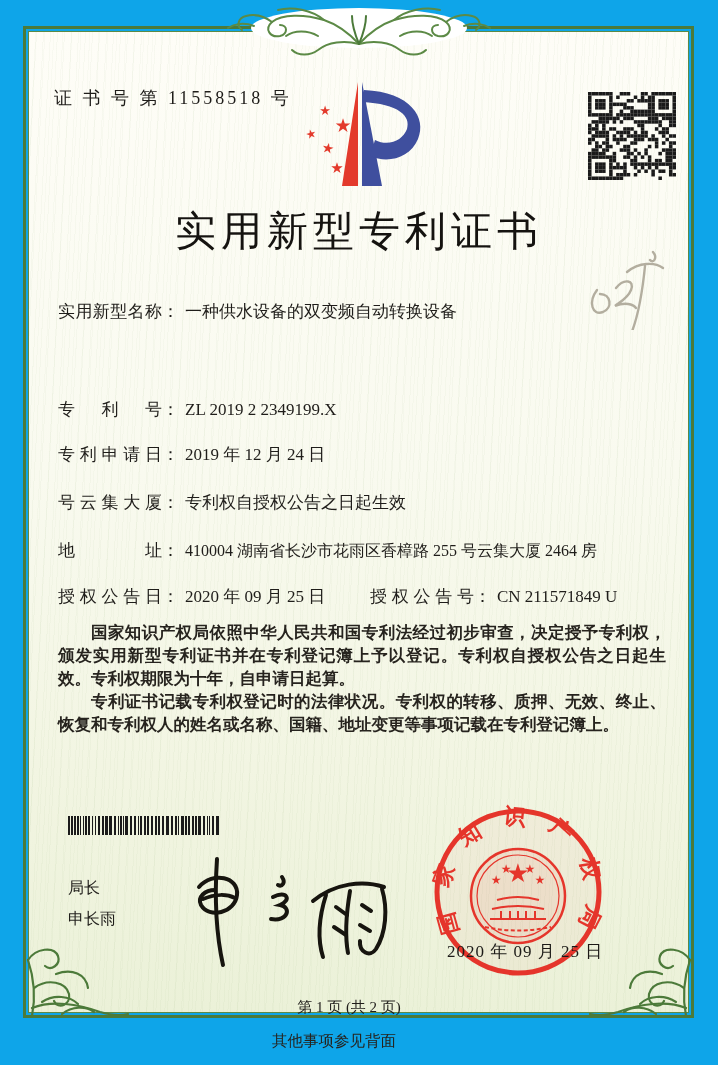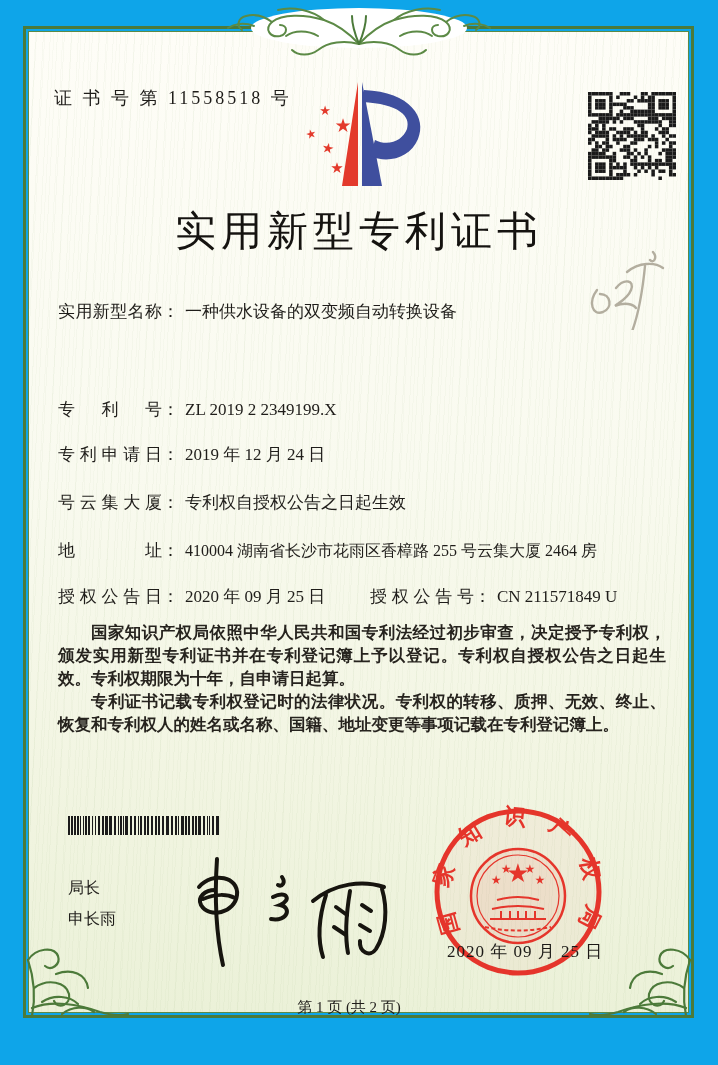--- a/index.html
+++ b/index.html
@@ -550,15 +550,16 @@
           <path d="M-26,17 Q0,11 26,17"></path>
           <path d="M-17,19 L-17,26 M-8,19 L-8,26 M0,19 L0,26 M8,19 L8,26 M17,19 L17,26"></path>
           <path d="M-28,27 L28,27"></path>
           <path d="M-33,35 Q0,42 33,35" stroke-dasharray="4 2.5"></path>
         </g>
       </g>
     </svg>
     <div class="seal-date">2020 年 09 月 25 日</div>
 
     <div class="pagination">第 1 页 (共 2 页)</div>
+    <div class="back-note">其他事项参见背面</div>
 
   </div>
 </div>
 
 </body></html>

